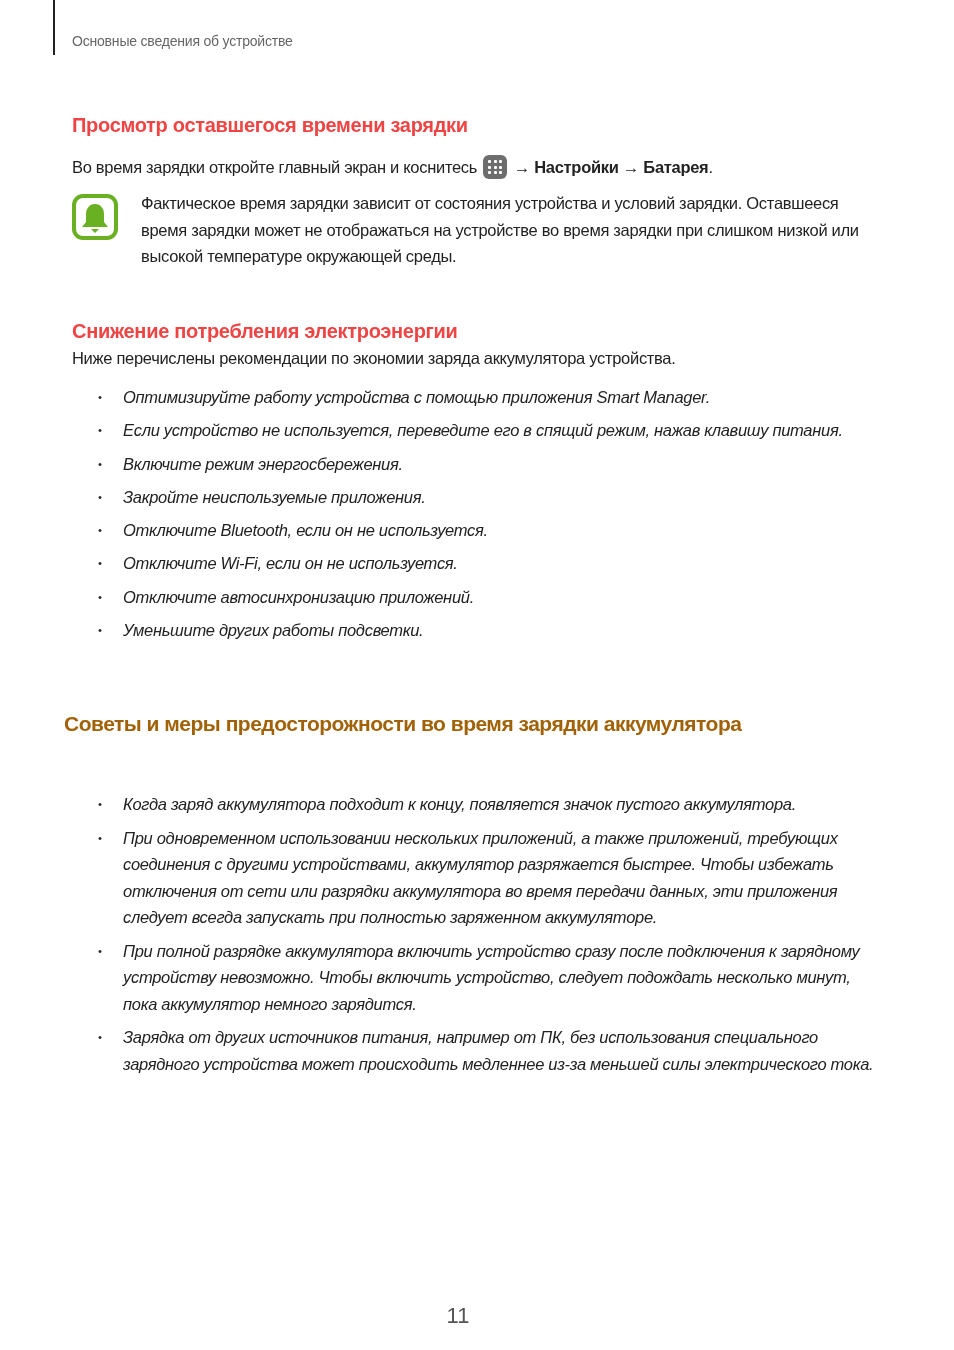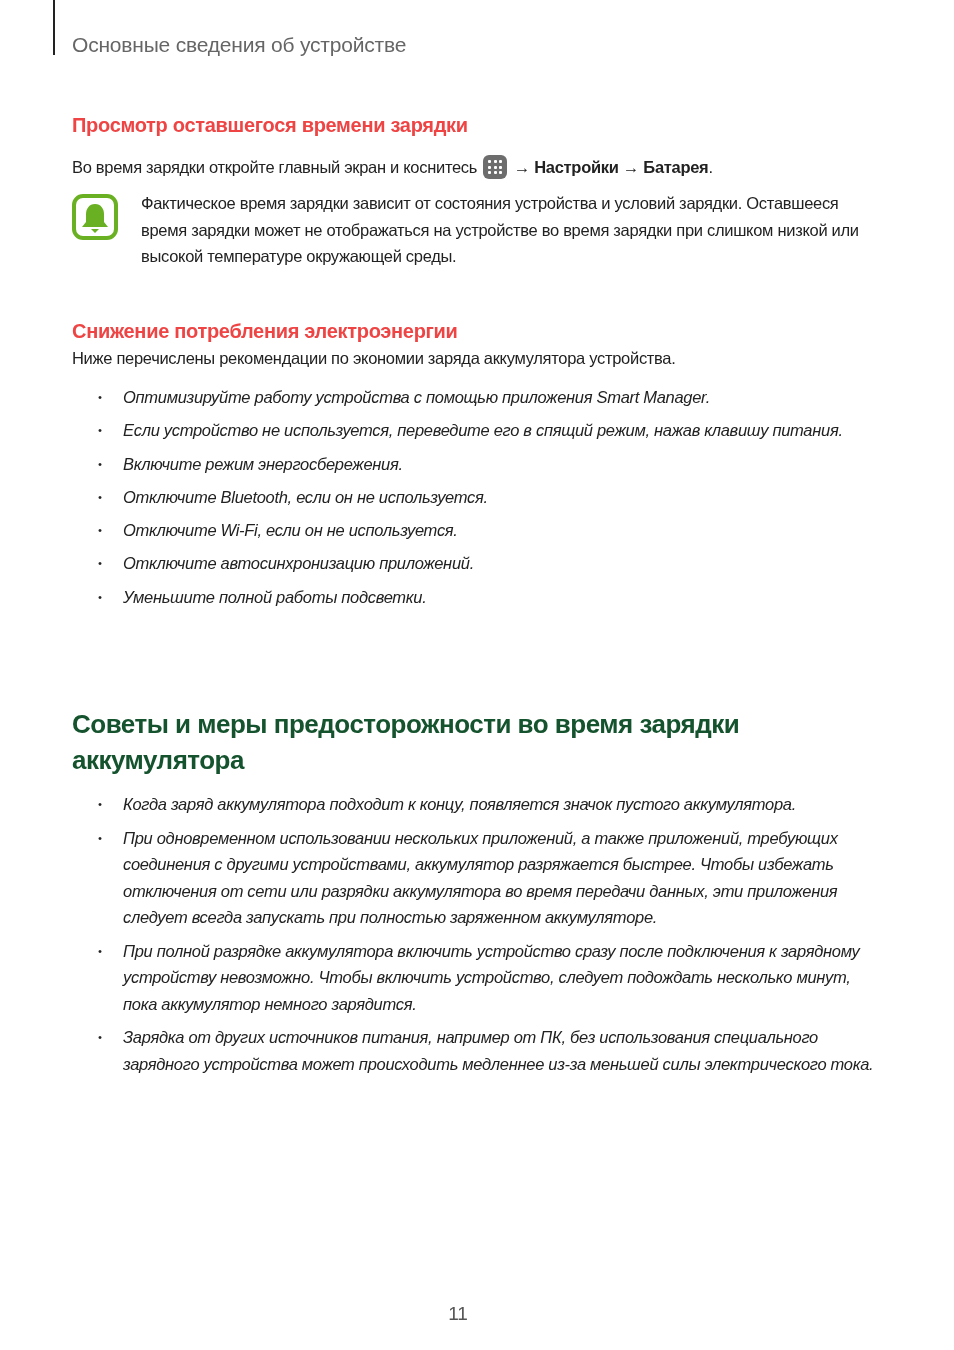--- a/index.html
+++ b/index.html
@@ -1,33 +1,33 @@
 <!DOCTYPE html>
 <html><head>
 <meta charset="utf-8">
 <style>
   html, body { margin:0; padding:0; background:#ffffff; }
   body { width:954px; height:1350px; position:relative; overflow:hidden;
          font-family:"Liberation Sans", sans-serif; color:#222222; }
   .vline { position:absolute; left:53px; top:0; width:2px; height:55px; background:#222; }
-  .header { position:absolute; left:72px; top:33px; font-size:21px; color:#666666; letter-spacing:-0.2px; }
+  .header { position:absolute; left:72px; top:33px; font-size:14px; color:#666666; letter-spacing:-0.2px; }
   .h2 { position:absolute; left:72px; font-size:20px; font-weight:bold; color:#ef4444; letter-spacing:-0.3px; }
   .p { position:absolute; left:72px; font-size:16.5px; color:#222; letter-spacing:-0.3px; }
   .note { position:absolute; left:141px; top:190px; width:740px; font-size:16.5px; line-height:26.5px; letter-spacing:-0.3px; }
   .bell { position:absolute; left:72px; top:194px; width:46px; height:46px; border:4px solid #6ab023; border-radius:11px; box-sizing:border-box; background:#fff; }
   .bell svg { position:absolute; left:4px; top:3px; }
   .appicon { display:inline-block; width:24px; height:24px; background:#6d6d6d; border-radius:6px; vertical-align:-6px; position:relative; margin:0 2px; }
   .appicon i { position:absolute; width:3px; height:3px; background:#fff; border-radius:1px; }
   ul { position:absolute; left:84px; margin:2px; padding:0; list-style:none; width:800px;font-style:italic; }
   li { position:relative; padding-left:37px; font-size:16.5px; letter-spacing:-0.3px; }
   li::before { content:"•"; position:absolute; left:12px; top:0; font-size:11px; line-height:inherit; }
   .list1 li { height:33.3px; line-height:20px; }
   .list2 li { line-height:26.5px; margin-bottom:7px; }
-  .h1 { position:absolute; left:72px; top:706px; width:760px; font-size:26px; font-weight:bold; color:#14532d; line-height:36px; letter-spacing:-0.5px; }
-  .pagenum { position:absolute; left:0; width:916px; top:1303px; text-align:center; font-size:19px; color:#555; }
+  .h1 { position:absolute; left:64px; top:706px; width:760px; font-size:21px; font-weight:bold; color:#a16207; line-height:36px; letter-spacing:-0.5px; }
+  .pagenum { position:absolute; left:0; width:916px; top:1303px; text-align:center; font-size:22px; color:#555; }
   b { font-weight:bold; }
 </style>
 </head>
 <body>
 
 <div class="vline"></div>
 <div class="header">Основные сведения об устройстве</div>
 
 <div class="h2" style="top:114px;">Просмотр оставшегося времени зарядки</div>
 <div class="p" style="top:155px;">
@@ -51,24 +51,25 @@
 </div>
 <div class="note">Фактическое время зарядки зависит от состояния устройства и условий зарядки. Оставшееся время зарядки может не отображаться на устройстве во время зарядки при слишком низкой или высокой температуре окружающей среды.</div>
 
 <div class="h2" style="top:320px;">Снижение потребления электроэнергии</div>
 <div class="p" style="top:349px;">Ниже перечислены рекомендации по экономии заряда аккумулятора устройства.</div>
 
 <ul class="list1" style="top:385px;">
   <li>Оптимизируйте работу устройства с помощью приложения Smart Manager.</li>
   <li>Если устройство не используется, переведите его в спящий режим, нажав клавишу питания.</li>
   <li>Включите режим энергосбережения.</li>
+  <li>Закройте неиспользуемые приложения.</li>
   <li>Отключите Bluetooth, если он не используется.</li>
   <li>Отключите Wi-Fi, если он не используется.</li>
   <li>Отключите автосинхронизацию приложений.</li>
-  <li>Уменьшите полной работы подсветки.</li>
+  <li>Уменьшите других работы подсветки.</li>
 </ul>
 
 <div class="h1">Советы и меры предосторожности во время зарядки аккумулятора</div>
 
 <ul class="list2" style="top:789px; width:790px;">
   <li>Когда заряд аккумулятора подходит к концу, появляется значок пустого аккумулятора.</li>
   <li>При одновременном использовании нескольких приложений, а также приложений, требующих соединения с другими устройствами, аккумулятор разряжается быстрее. Чтобы избежать отключения от сети или разрядки аккумулятора во время передачи данных, эти приложения следует всегда запускать при полностью заряженном аккумуляторе.</li>
   <li>При полной разрядке аккумулятора включить устройство сразу после подключения к зарядному устройству невозможно. Чтобы включить устройство, следует подождать несколько минут, пока аккумулятор немного зарядится.</li>
   <li>Зарядка от других источников питания, например от ПК, без использования специального зарядного устройства может происходить медленнее из-за меньшей силы электрического тока.</li>
 </ul>

